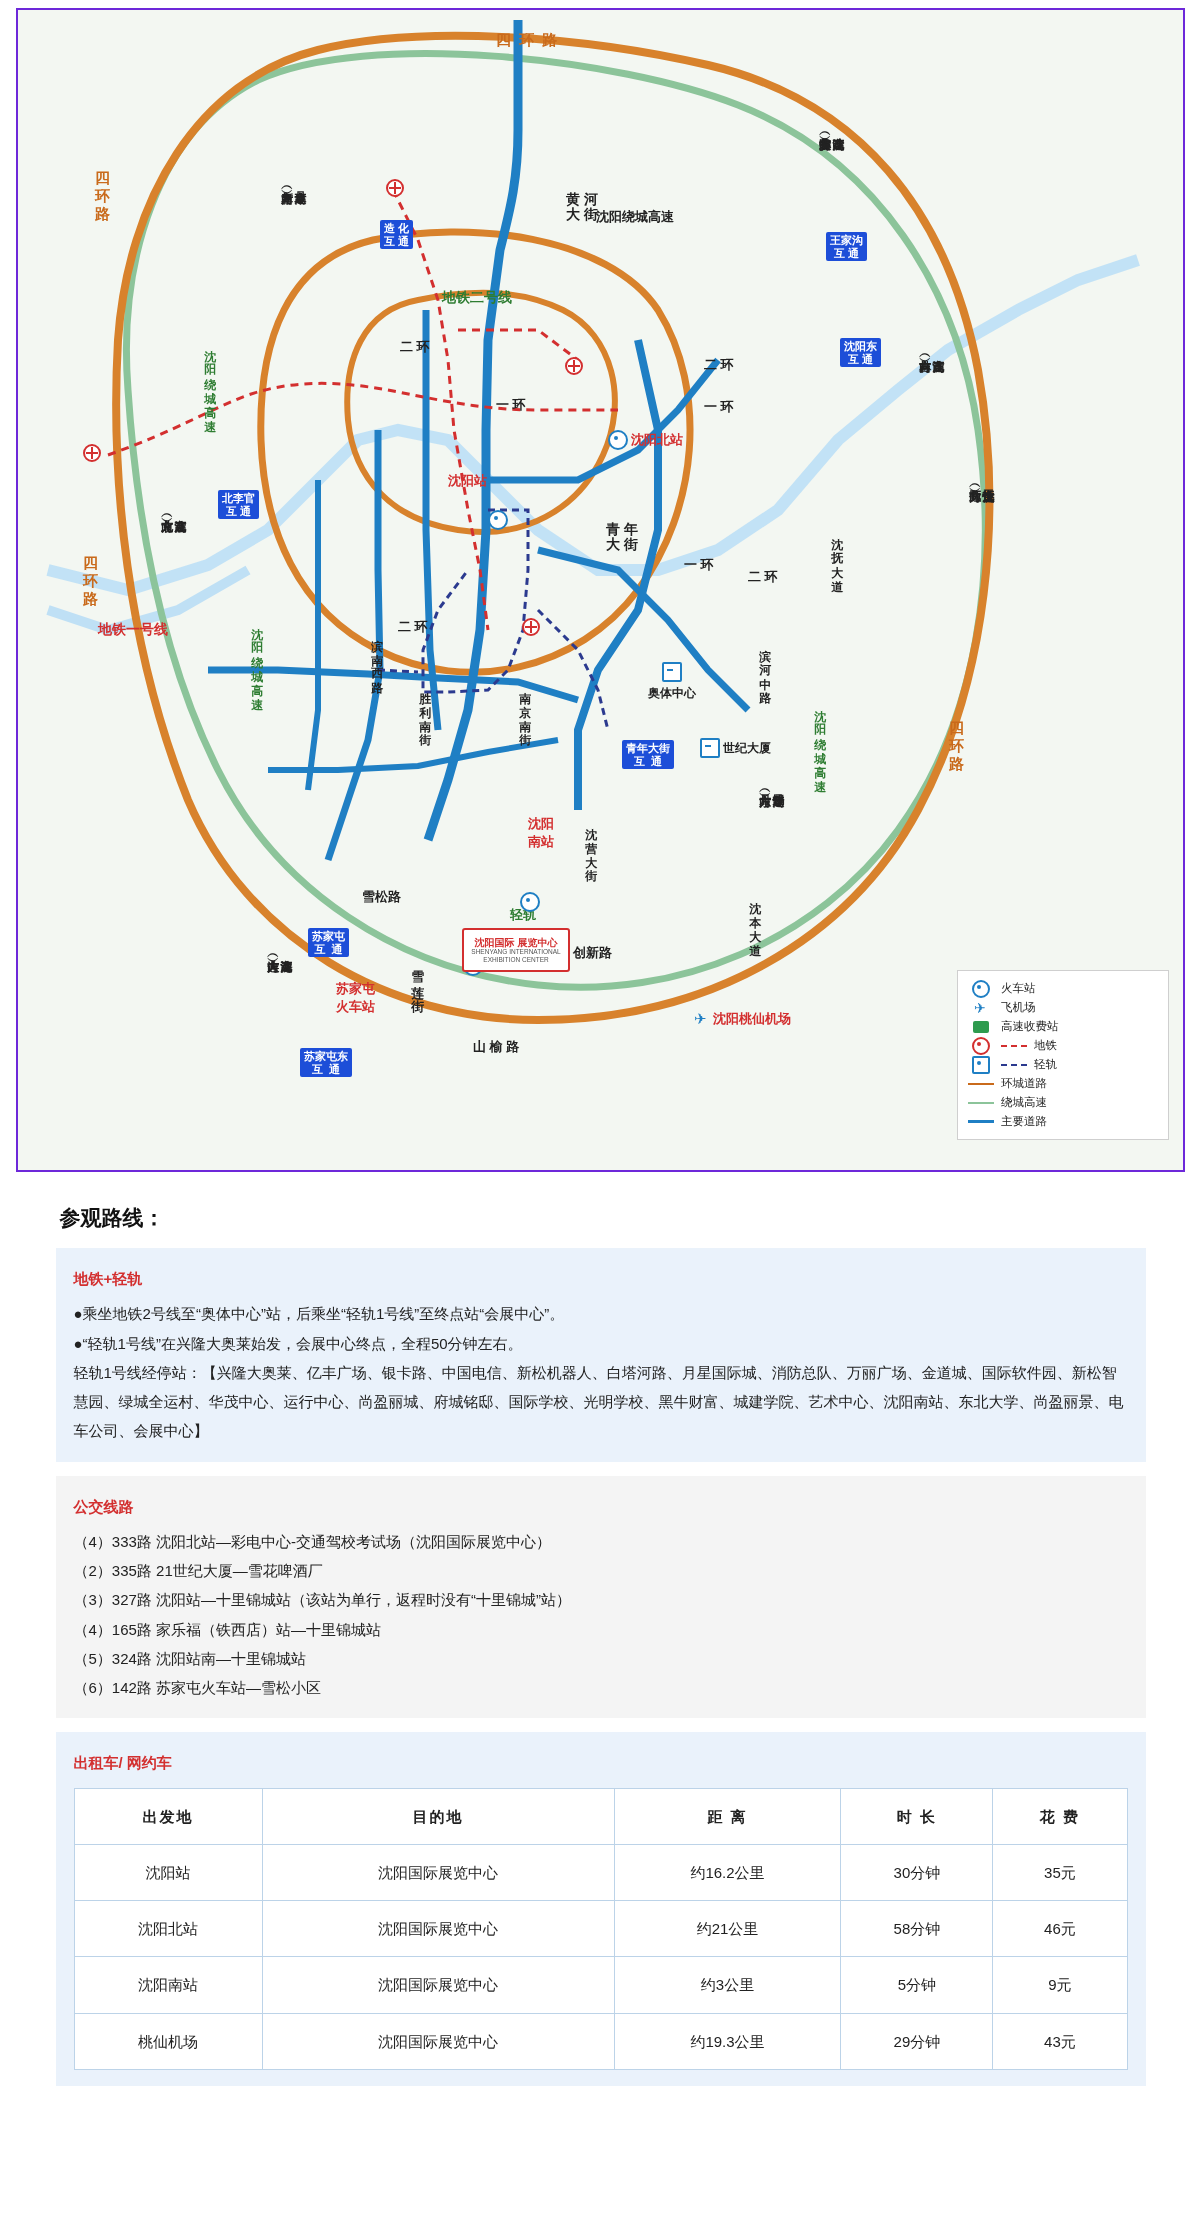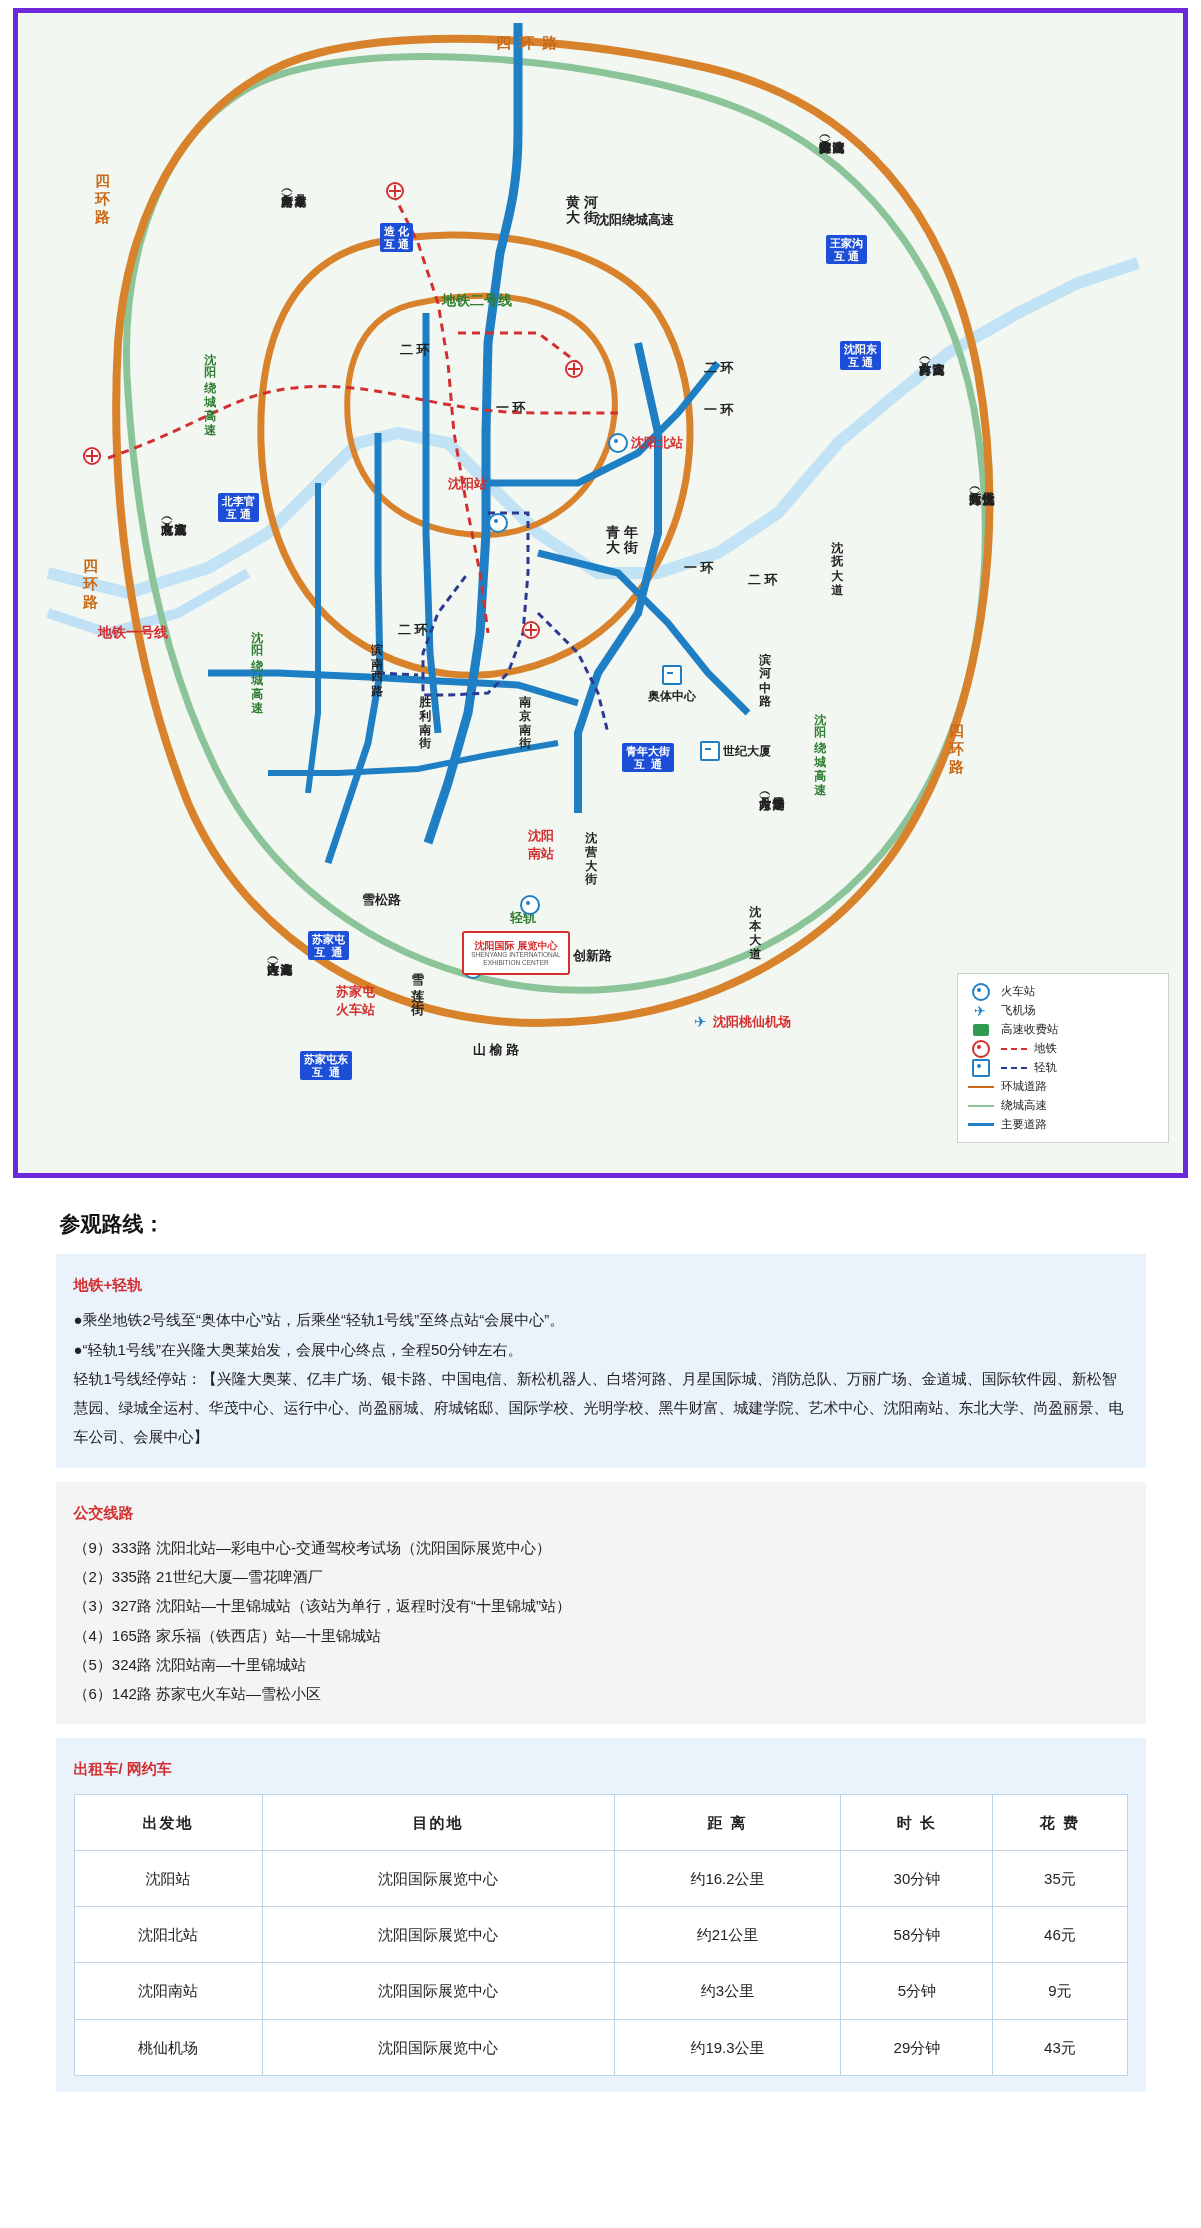--- a/index.html
+++ b/index.html
@@ -10,21 +10,21 @@
   }
   .page{width:1201px;margin:0 auto;position:relative;}
 
   
   .map-wrap{
     position:relative;
     width:1165px;
     height:1160px;
     margin:8px auto 0 auto;
     background:#f3f7f2;
-    border:5px solid #6d28d9;
+    border:2px solid #6d28d9;
     overflow:hidden;
   }
   .map-svg{position:absolute;left:0;top:0;}
 
   .map-label{
     position:absolute;
     font-size:13px;
     line-height:1.1;
     color:#1b1b1b;
     white-space:pre;
@@ -280,21 +280,21 @@
     <div class="ico" style="left:470px;top:500px;"></div>
     <div class="station" style="left:630px;top:652px;flex-direction:column;">
       <span class="ico sq"></span>
       <span class="lb-dark" style="color:#222;font-size:12px;">奥体中心</span>
     </div>
     <div class="station" style="left:682px;top:728px;">
       <span class="ico sq"></span>
       <span class="lb-dark" style="color:#222;font-size:12px;">世纪大厦</span>
     </div>
     <div class="station" style="left:510px;top:805px;">
-      <span style="text-align:center;white-space:pre;margin-top:9px;">沈阳
+      <span style="text-align:center;white-space:pre;">沈阳
 南站</span>
     </div>
     <div class="ico" style="left:478px;top:882px;"></div>
     <div class="station" style="left:318px;top:970px;">
       <span style="text-align:center;white-space:pre;">苏家屯
 火车站</span>
     </div>
     <div class="ico" style="left:396px;top:946px;"></div>
     <div class="station" style="left:676px;top:1000px;">
       <span class="ico plane">✈</span>
@@ -368,21 +368,21 @@
 
     <div class="panel blue">
       <div class="panel-head">地铁+轻轨</div>
       <p>●乘坐地铁2号线至“奥体中心”站，后乘坐“轻轨1号线”至终点站“会展中心”。</p>
       <p>●“轻轨1号线”在兴隆大奥莱始发，会展中心终点，全程50分钟左右。</p>
       <p>轻轨1号线经停站：【兴隆大奥莱、亿丰广场、银卡路、中国电信、新松机器人、白塔河路、月星国际城、消防总队、万丽广场、金道城、国际软件园、新松智慧园、绿城全运村、华茂中心、运行中心、尚盈丽城、府城铭邸、国际学校、光明学校、黑牛财富、城建学院、艺术中心、沈阳南站、东北大学、尚盈丽景、电车公司、会展中心】</p>
     </div>
 
     <div class="panel gray">
       <div class="panel-head">公交线路</div>
-      <p>（9）333路 沈阳北站—彩电中心-交通驾校考试场（沈阳国际展览中心）</p>
+      <p>（4）333路 沈阳北站—彩电中心-交通驾校考试场（沈阳国际展览中心）</p>
       <p>（2）335路 21世纪大厦—雪花啤酒厂</p>
       <p>（3）327路 沈阳站—十里锦城站（该站为单行，返程时没有“十里锦城”站）</p>
       <p>（4）165路 家乐福（铁西店）站—十里锦城站</p>
       <p>（5）324路 沈阳站南—十里锦城站</p>
       <p>（6）142路 苏家屯火车站—雪松小区</p>
     </div>
 
     <div class="panel blue">
       <div class="panel-head">出租车/ 网约车</div>
       <table class="fare">

